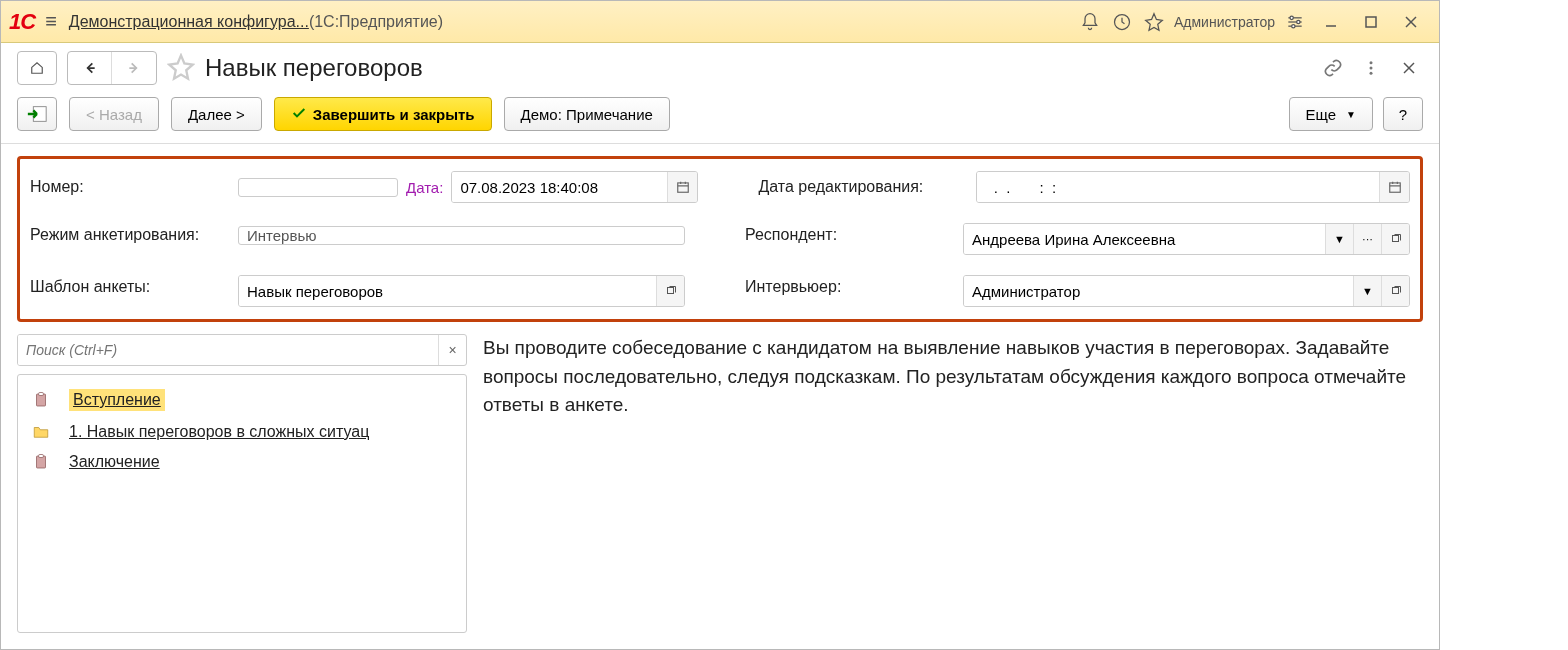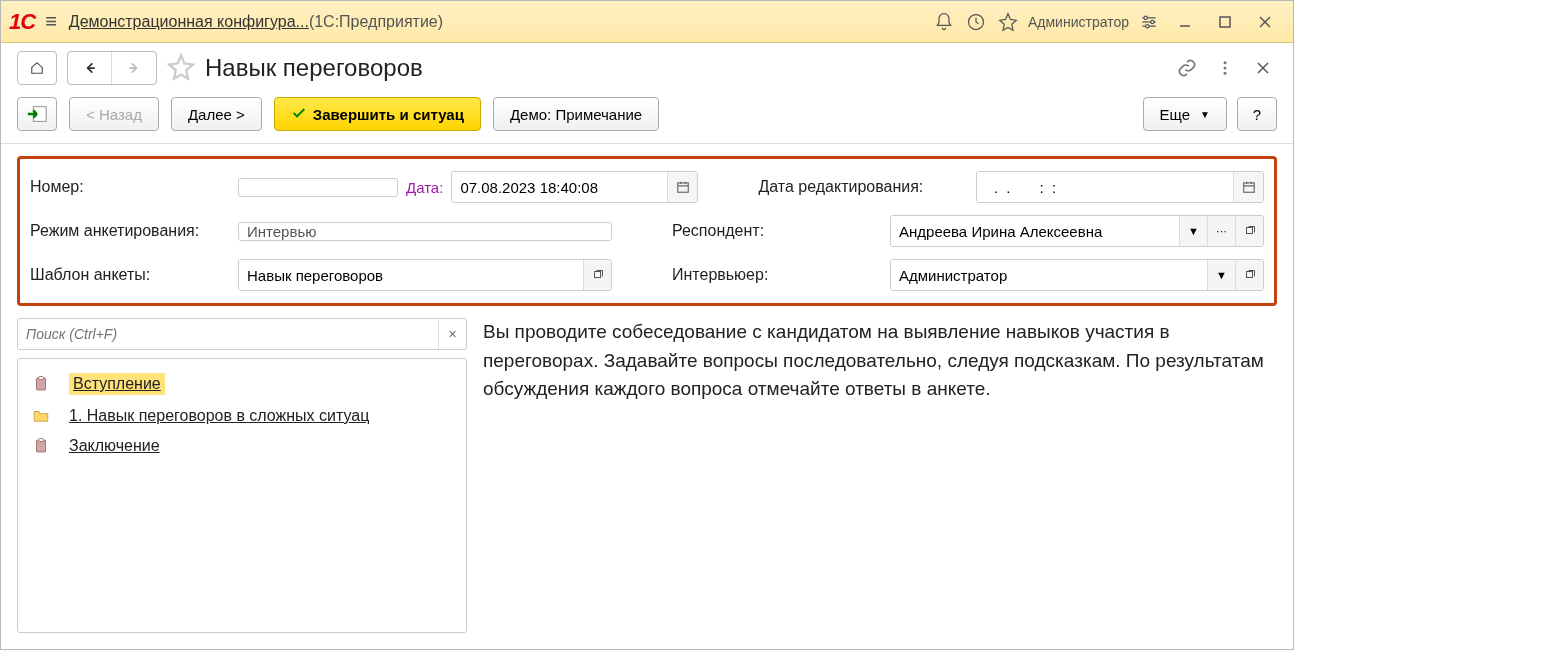--- a/index.html
+++ b/index.html
@@ -1,17 +1,17 @@
 <!DOCTYPE html>
 <html><head>
 <meta charset="utf-8">
 <style>
   * { box-sizing: border-box; margin: 0; padding: 0; }
   body { font-family: Arial, sans-serif; font-size: 14px; background: #fff; }
-  .window { width: 1294px; height: 650px; border: 1px solid #b8b8b8; display: flex; flex-direction: column; }
+  .window { width: 1440px; height: 650px; border: 1px solid #b8b8b8; display: flex; flex-direction: column; }
   
   
   .titlebar { height: 42px; background: linear-gradient(#fff0c4, #ffe9a8); display: flex; align-items: center; padding: 0 8px; border-bottom: 1px solid #d8c97a; }
   .logo { color: #e3000f; font-weight: 900; font-size: 22px; margin-right: 10px; letter-spacing: -1px; font-style: italic; }
   .hamburger { font-size: 20px; color: #555; margin-right: 12px; cursor: pointer; }
   .title-text { color: #333; font-size: 16px; margin-right: 0; text-decoration: underline; }
   .title-sub { color: #555; font-size: 16px; margin-right: 8px; }
   .search-box { flex: 0 0 450px; height: 30px; background: #fffdf3; border: 1px solid #d8c97a; border-radius: 3px; display: flex; align-items: center; padding: 0 8px; }
   .search-box svg { width: 16px; height: 16px; fill: none; stroke: #888; stroke-width: 2; margin-right: 6px; }
   .search-box input { border: none; background: transparent; outline: none; flex: 1; font-size: 15px; color: #888; }
@@ -46,21 +46,21 @@
   .form-area { border: 3px solid #c2410c; margin: 12px 16px; padding: 12px 10px; border-radius: 4px; }
   .form-row { display: grid; grid-template-columns: 200px 1fr 44px 210px 1fr; align-items: center; gap: 8px; margin-bottom: 12px; }
   .form-row:last-child { margin-bottom: 0; }
   .form-label { font-size: 16px; color: #222; }
   .text-input { flex: 1; border: 1px solid #ccc; border-radius: 3px; padding: 0 8px; font-size: 15px; background: #fff; }
   .text-input.ro { color: #555; }
   .inline-label { font-size: 15px; color: #a21caf; padding: 0 8px; align-self: center; }
   .date-wrap { display: flex; border: 1px solid #ccc; border-radius: 3px; height: 32px; overflow: hidden; }
   .date-wrap input { border: none; padding: 0 8px; flex: 1; font-size: 15px; outline: none; }
   .date-wrap .cal-btn { width: 30px; border-left: 1px solid #ddd; background: #f5f5f5; display: flex; align-items: center; justify-content: center; cursor: pointer; }
-  .select-wrap { display: flex; border: 1px solid #ccc; border-radius: 3px; height: 32px; overflow: hidden; }
+  .select-wrap { display: flex; border: 1px solid #ccc; border-radius: 3px; height: 32px; overflow: hidden; margin-top: 8px; }
   .select-wrap input { border: none; flex: 1; padding: 0 8px; font-size: 15px; outline: none; }
   .sel-btn { width: 28px; border-left: 1px solid #ddd; background: #f5f5f5; display: flex; align-items: center; justify-content: center; cursor: pointer; font-size: 11px; }
   
   
   .lower { flex: 1; display: flex; padding: 0 16px 16px; gap: 12px; overflow: hidden; }
   .tree-panel { width: 450px; display: flex; flex-direction: column; }
   .tree-search { display: flex; border: 1px solid #ccc; border-radius: 3px; height: 32px; overflow: hidden; margin-bottom: 8px; }
   .tree-search input { border: none; flex: 1; padding: 0 8px; font-size: 14px; font-style: italic; color: #888; outline: none; }
   .tree-search .clr { width: 28px; border-left: 1px solid #ddd; display: flex; align-items: center; justify-content: center; cursor: pointer; color: #666; }
   .tree-list { border: 1px solid #ccc; border-radius: 3px; flex: 1; padding: 8px 4px; overflow: hidden; }
@@ -186,21 +186,21 @@
           <rect x="8" y="4" width="14" height="16" fill="#fff" stroke="#888"></rect>
           <path d="M2 12h10m0 0l-4-4m4 4l-4 4" stroke="#008000" stroke-width="2.5" fill="none"></path>
         </svg>
     </div>
     <div class="btn disabled">&lt; Назад</div>
     <div class="btn">Далее &gt;</div>
     <div class="btn primary">
       <span class="check"><svg viewBox="0 0 24 24">
             <path d="M4 12l5 5L20 6"></path>
           </svg></span>
-      <span>Завершить и ситуац</span>
+      <span>Завершить и закрыть</span>
     </div>
     <div class="btn">Демо: Примечание</div>
     <div class="toolbar-right">
       <div class="btn">
         <span>Еще</span>
         <span class="chev-down">▼</span>
       </div>
       <div class="btn icon-only">?</div>
     </div>
   </div>

